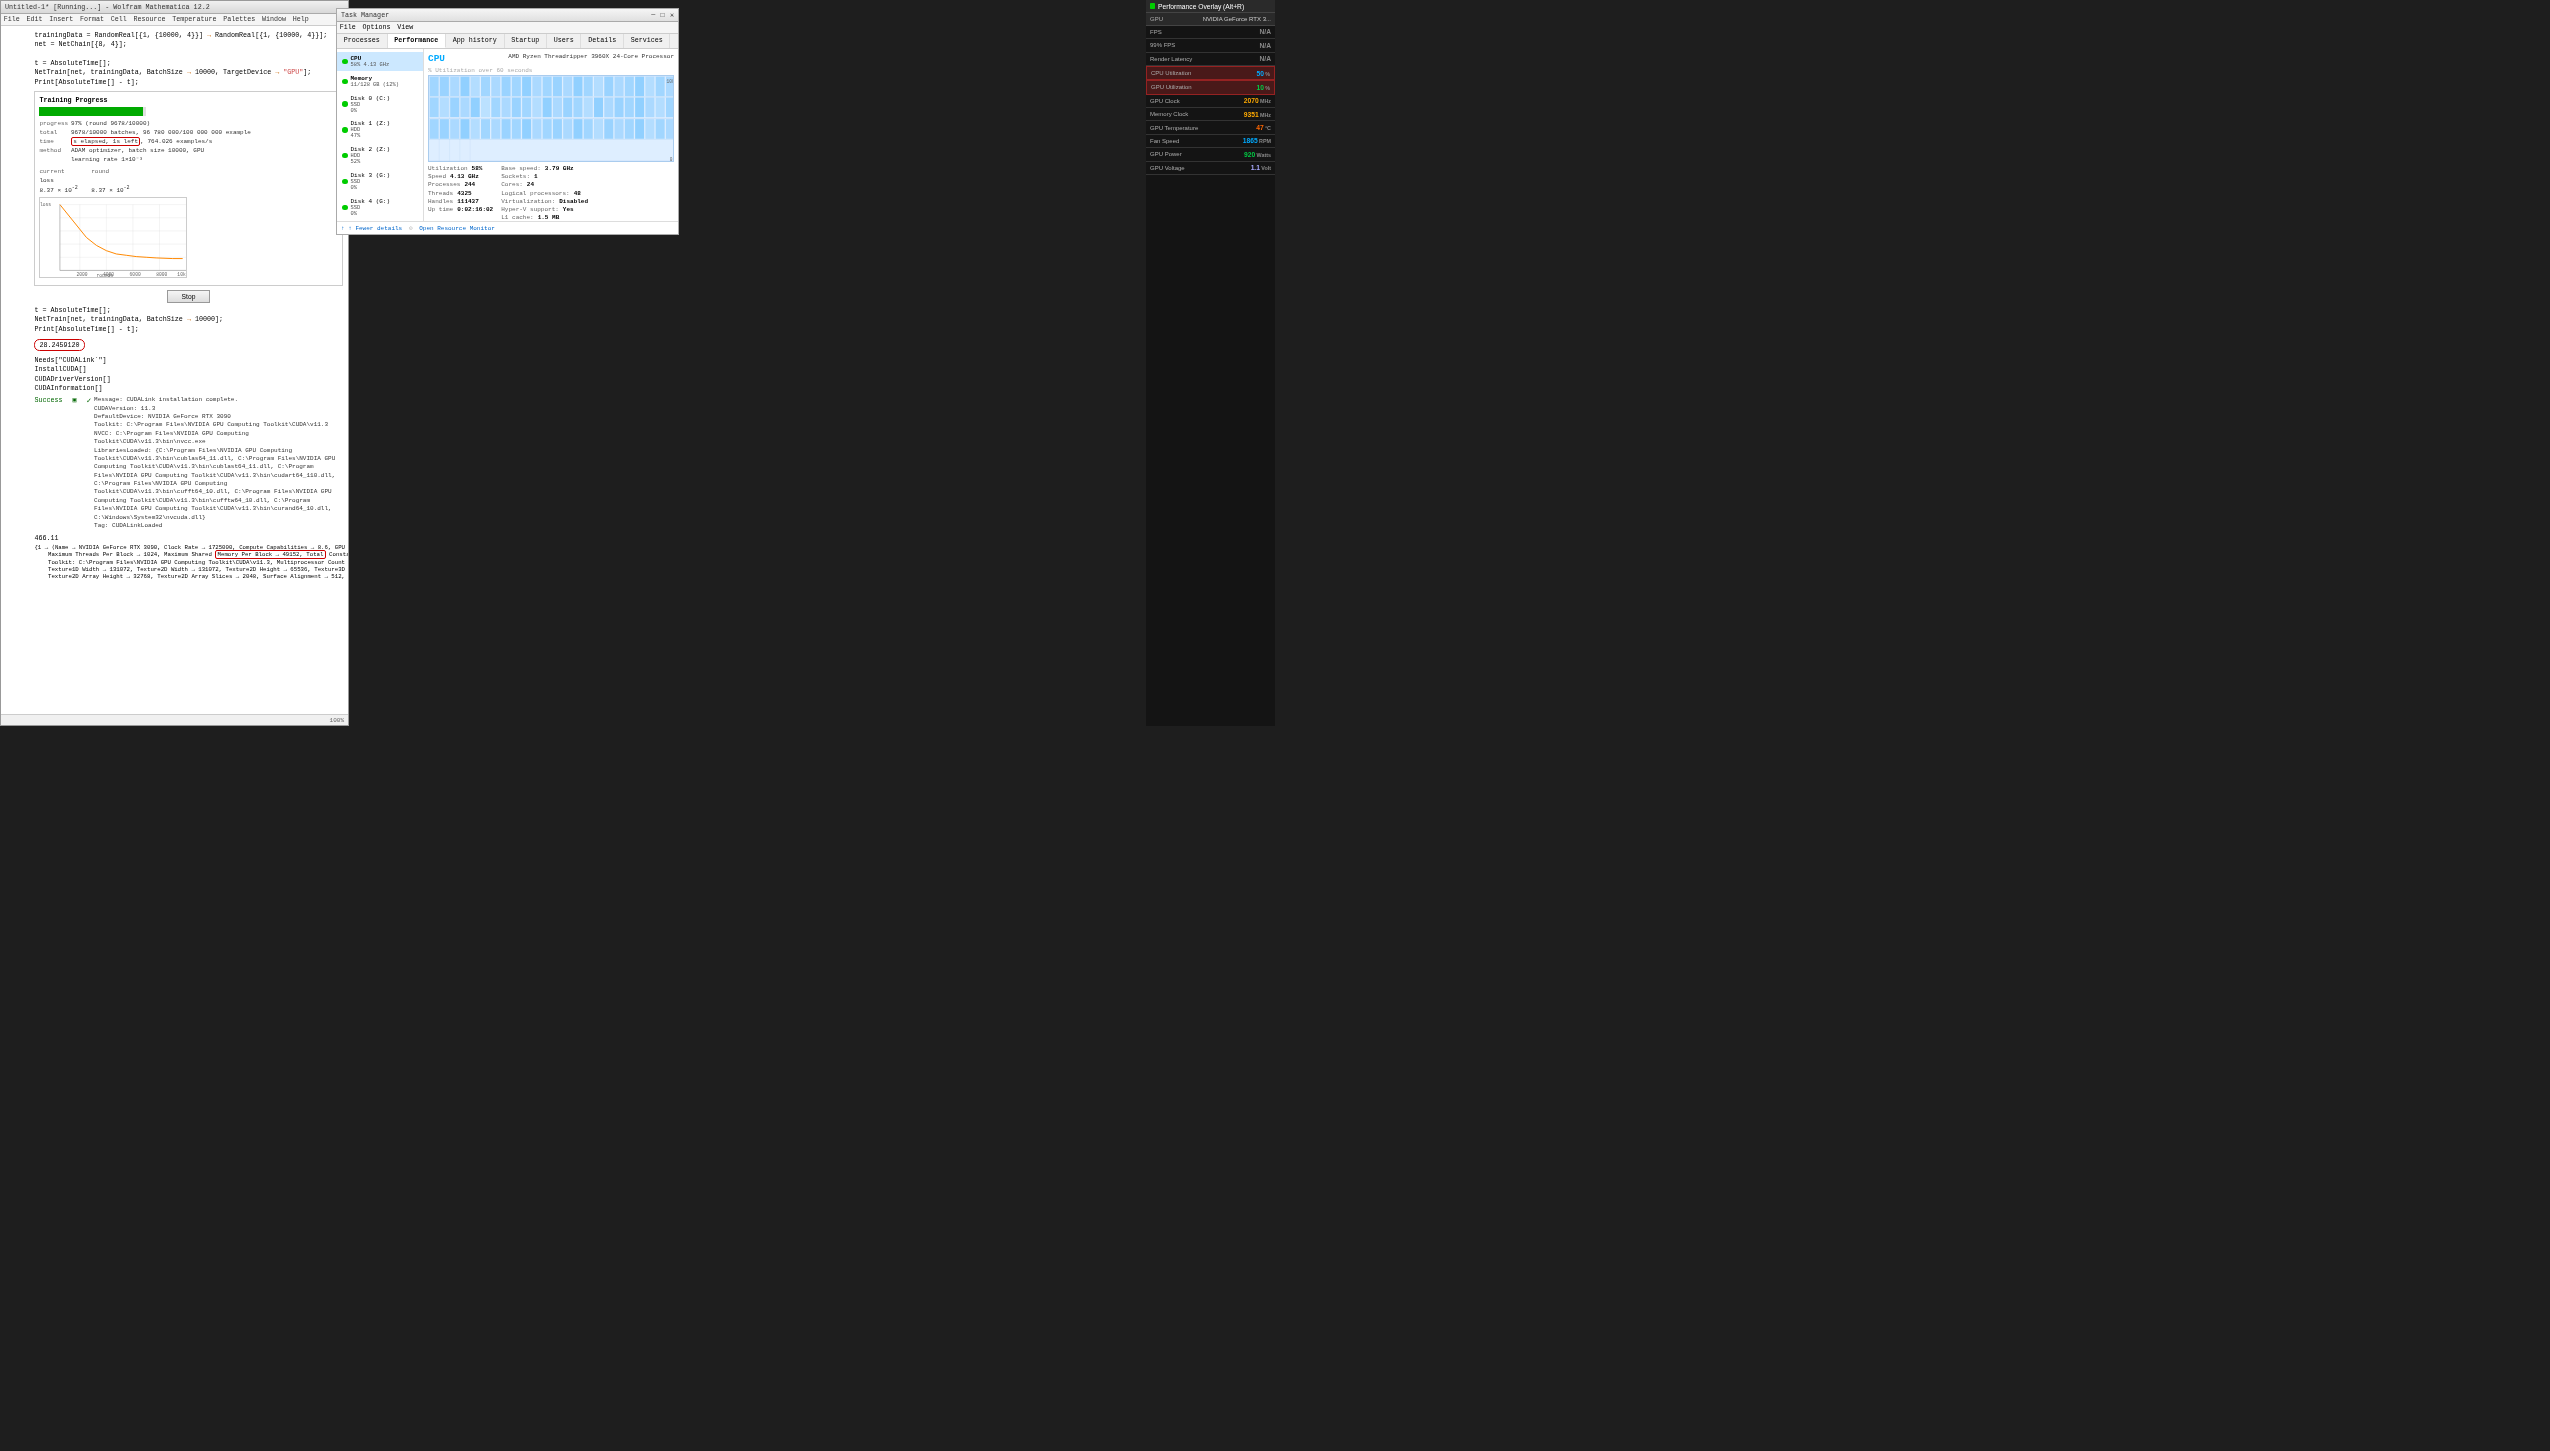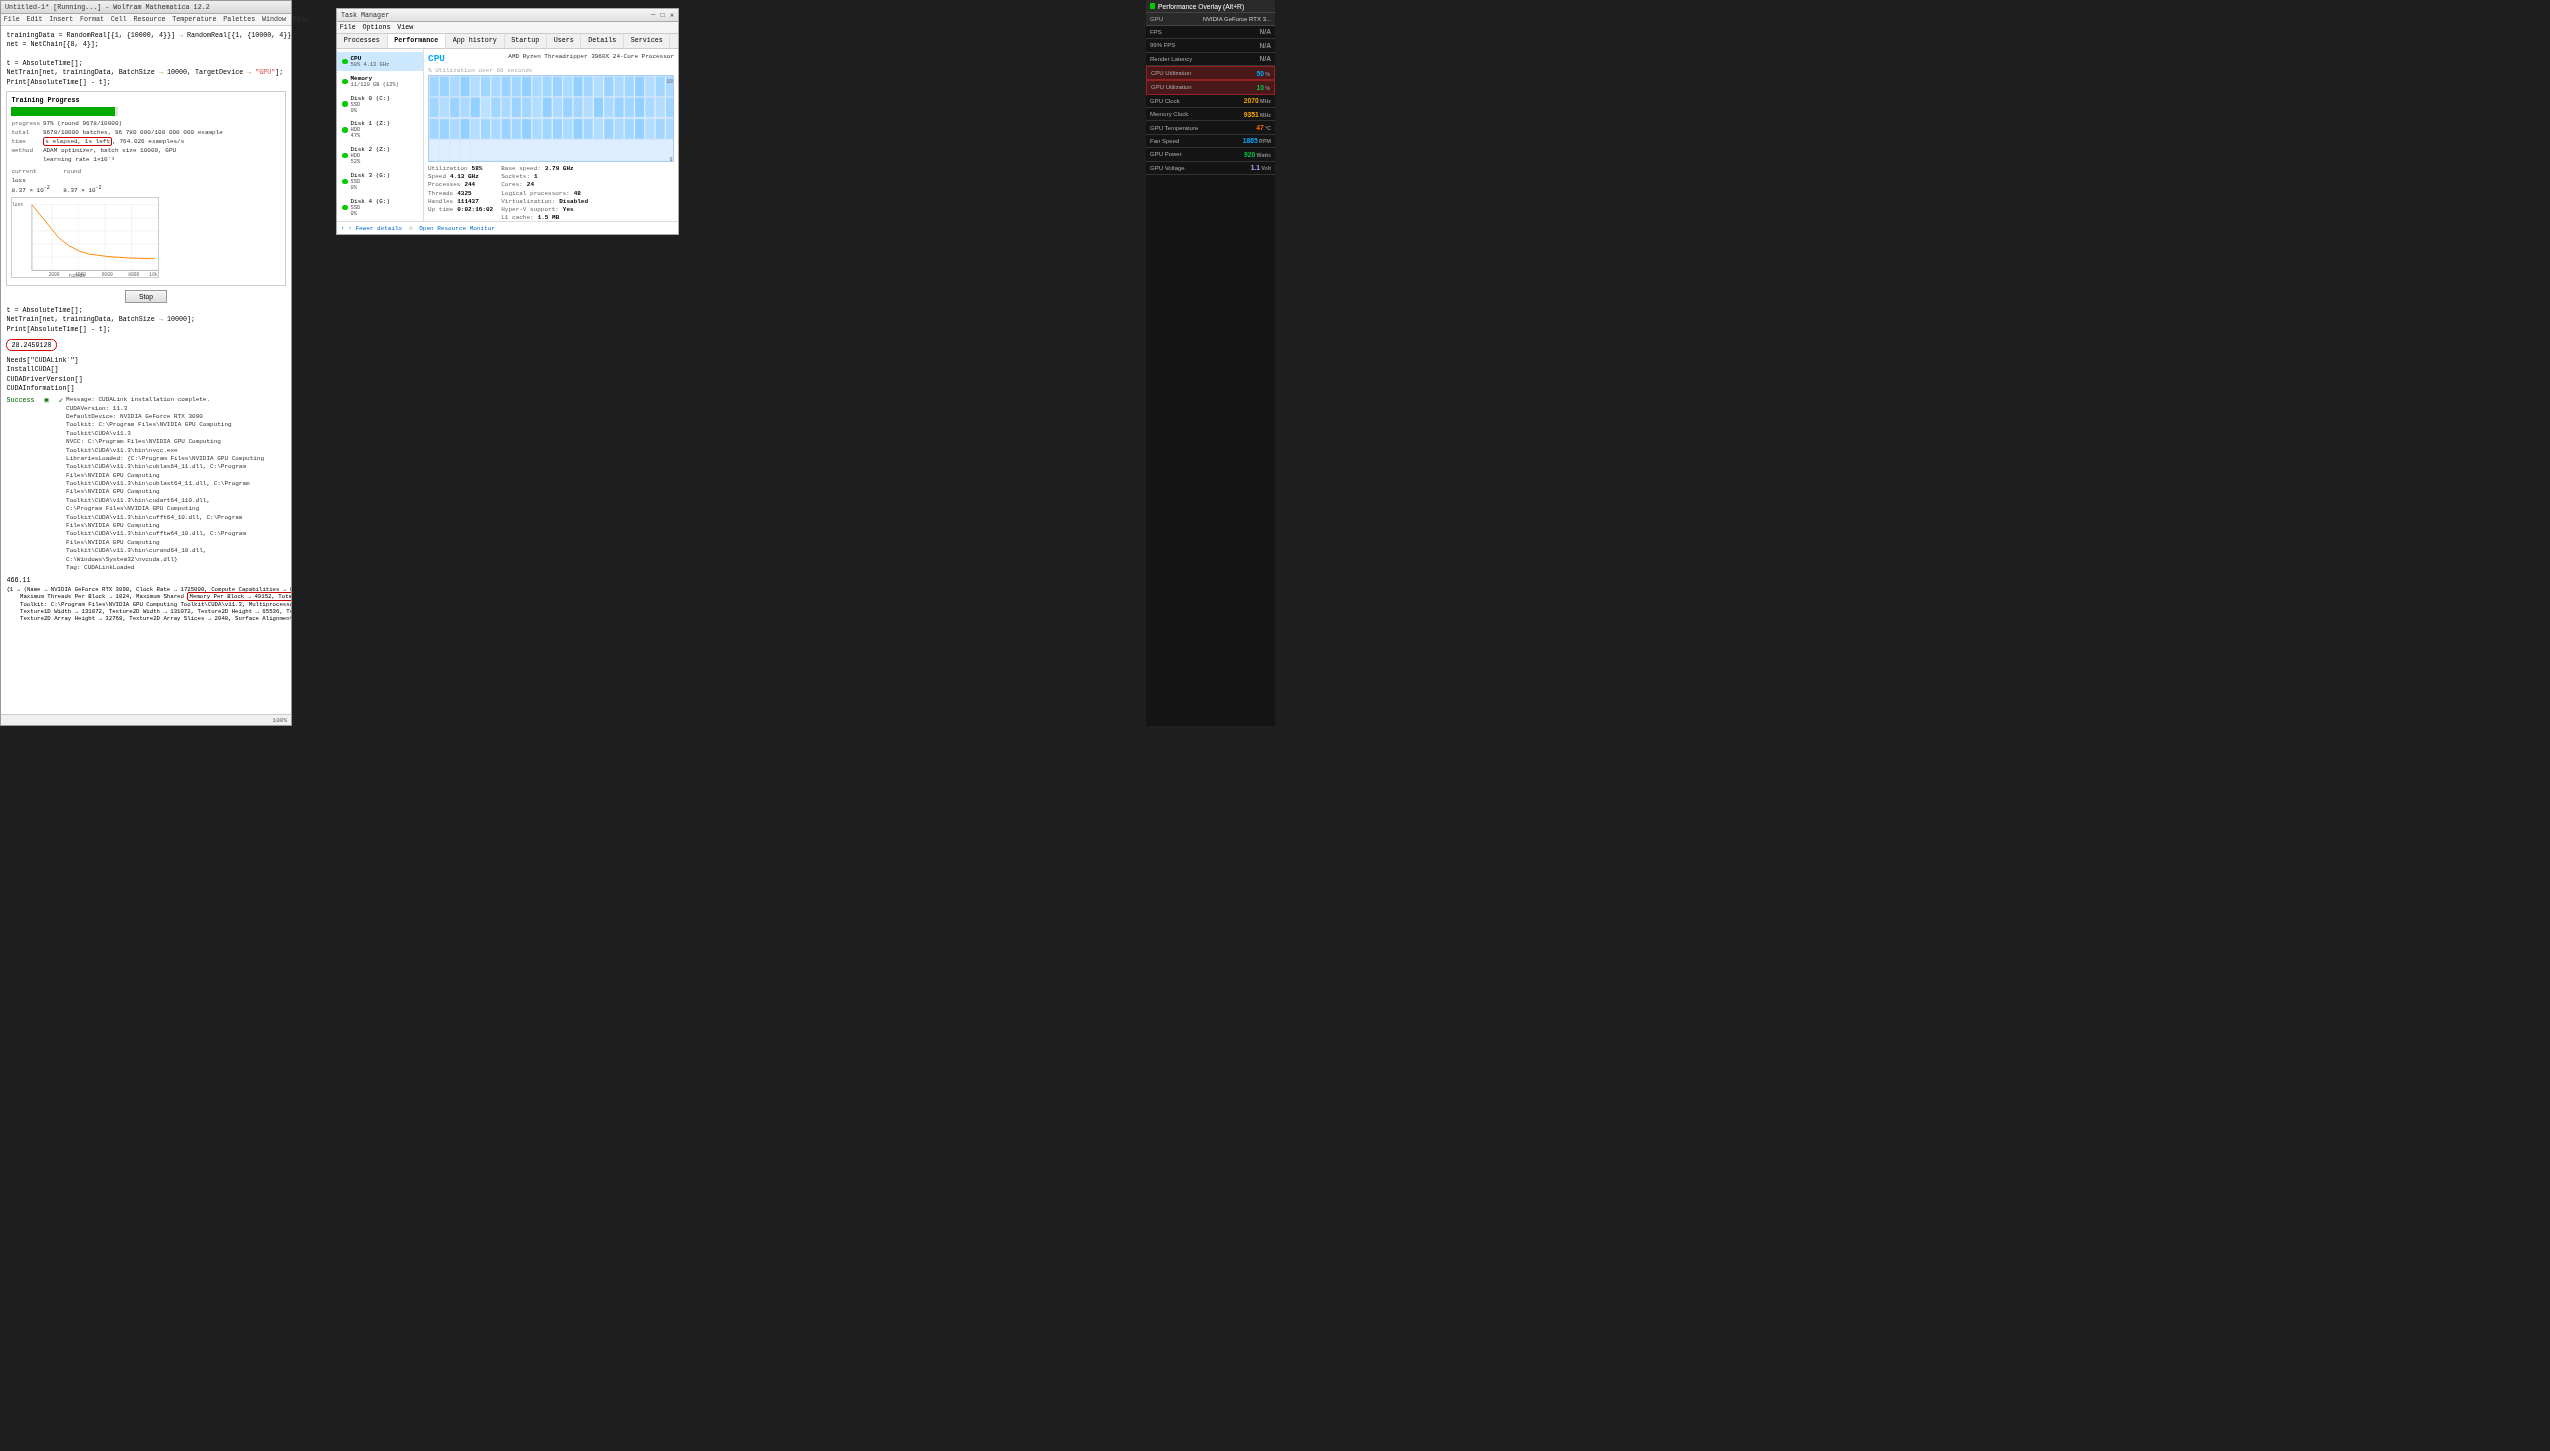--- a/index.html
+++ b/index.html
@@ -8,21 +8,21 @@
       font-size: 7.4px;
       background: #1e1e1e;
       display: flex;
       width: 1275px;
       height: 726px;
       overflow: hidden;
     }
 
     
     .mathematica-window {
-      width: 292px;
+      width: 349px;
       height: 100%;
       background: #fff;
       border: 0.7px solid #999;
       display: flex;
       flex-direction: column;
       flex-shrink: 0;
     }
 
     .mathematica-titlebar {
       background: linear-gradient(to bottom, #f0f0f0, #d8d8d8);
@@ -44,20 +44,21 @@
       display: flex;
       gap: 6.7px;
     }
 
     .mathematica-content {
       flex: 1;
       overflow-y: auto;
       padding: 5.4px;
       font-size: 6.7px;
       color: #000;
+      margin-left: 28px;
     }
 
     .code-line {
       font-family: 'Courier New', monospace;
       font-size: 6.7px;
       color: #000;
       line-height: 1.4;
       white-space: pre;
     }
     .code-orange { color: #cc6600; }

